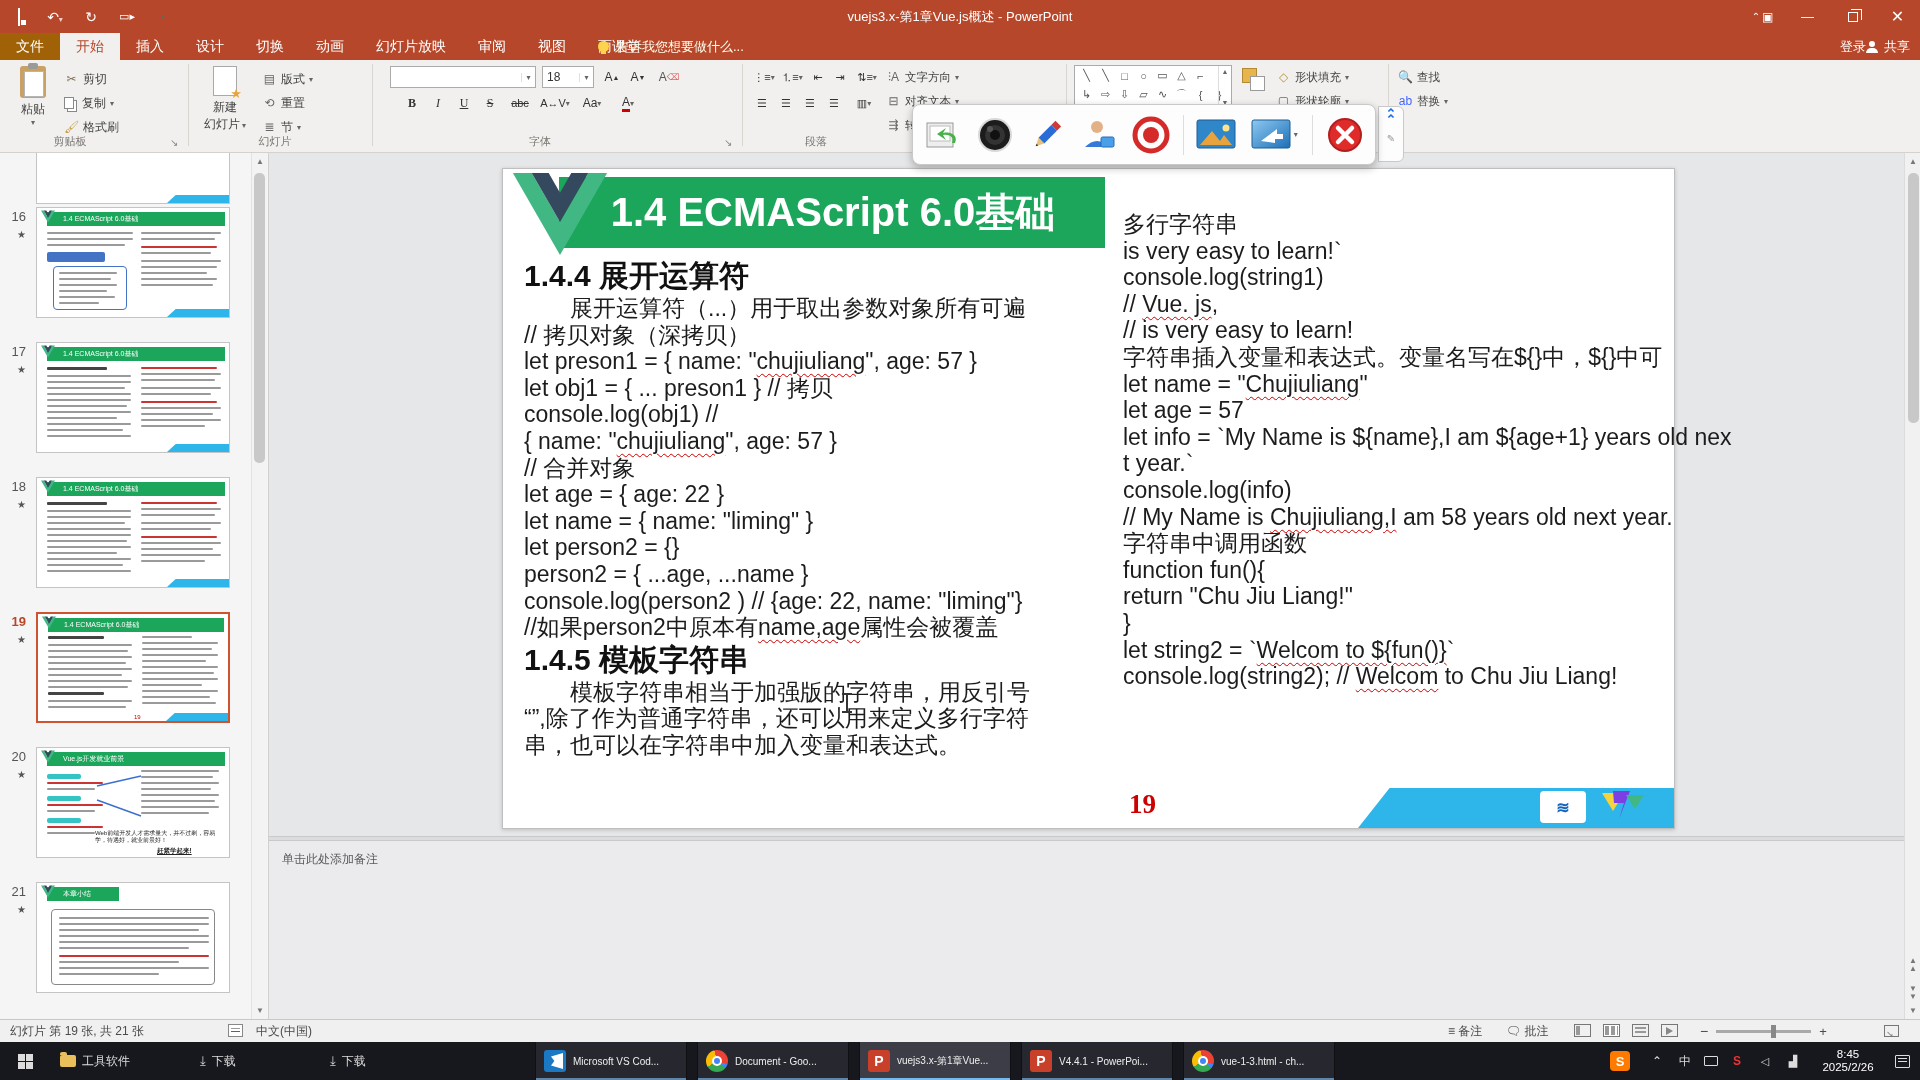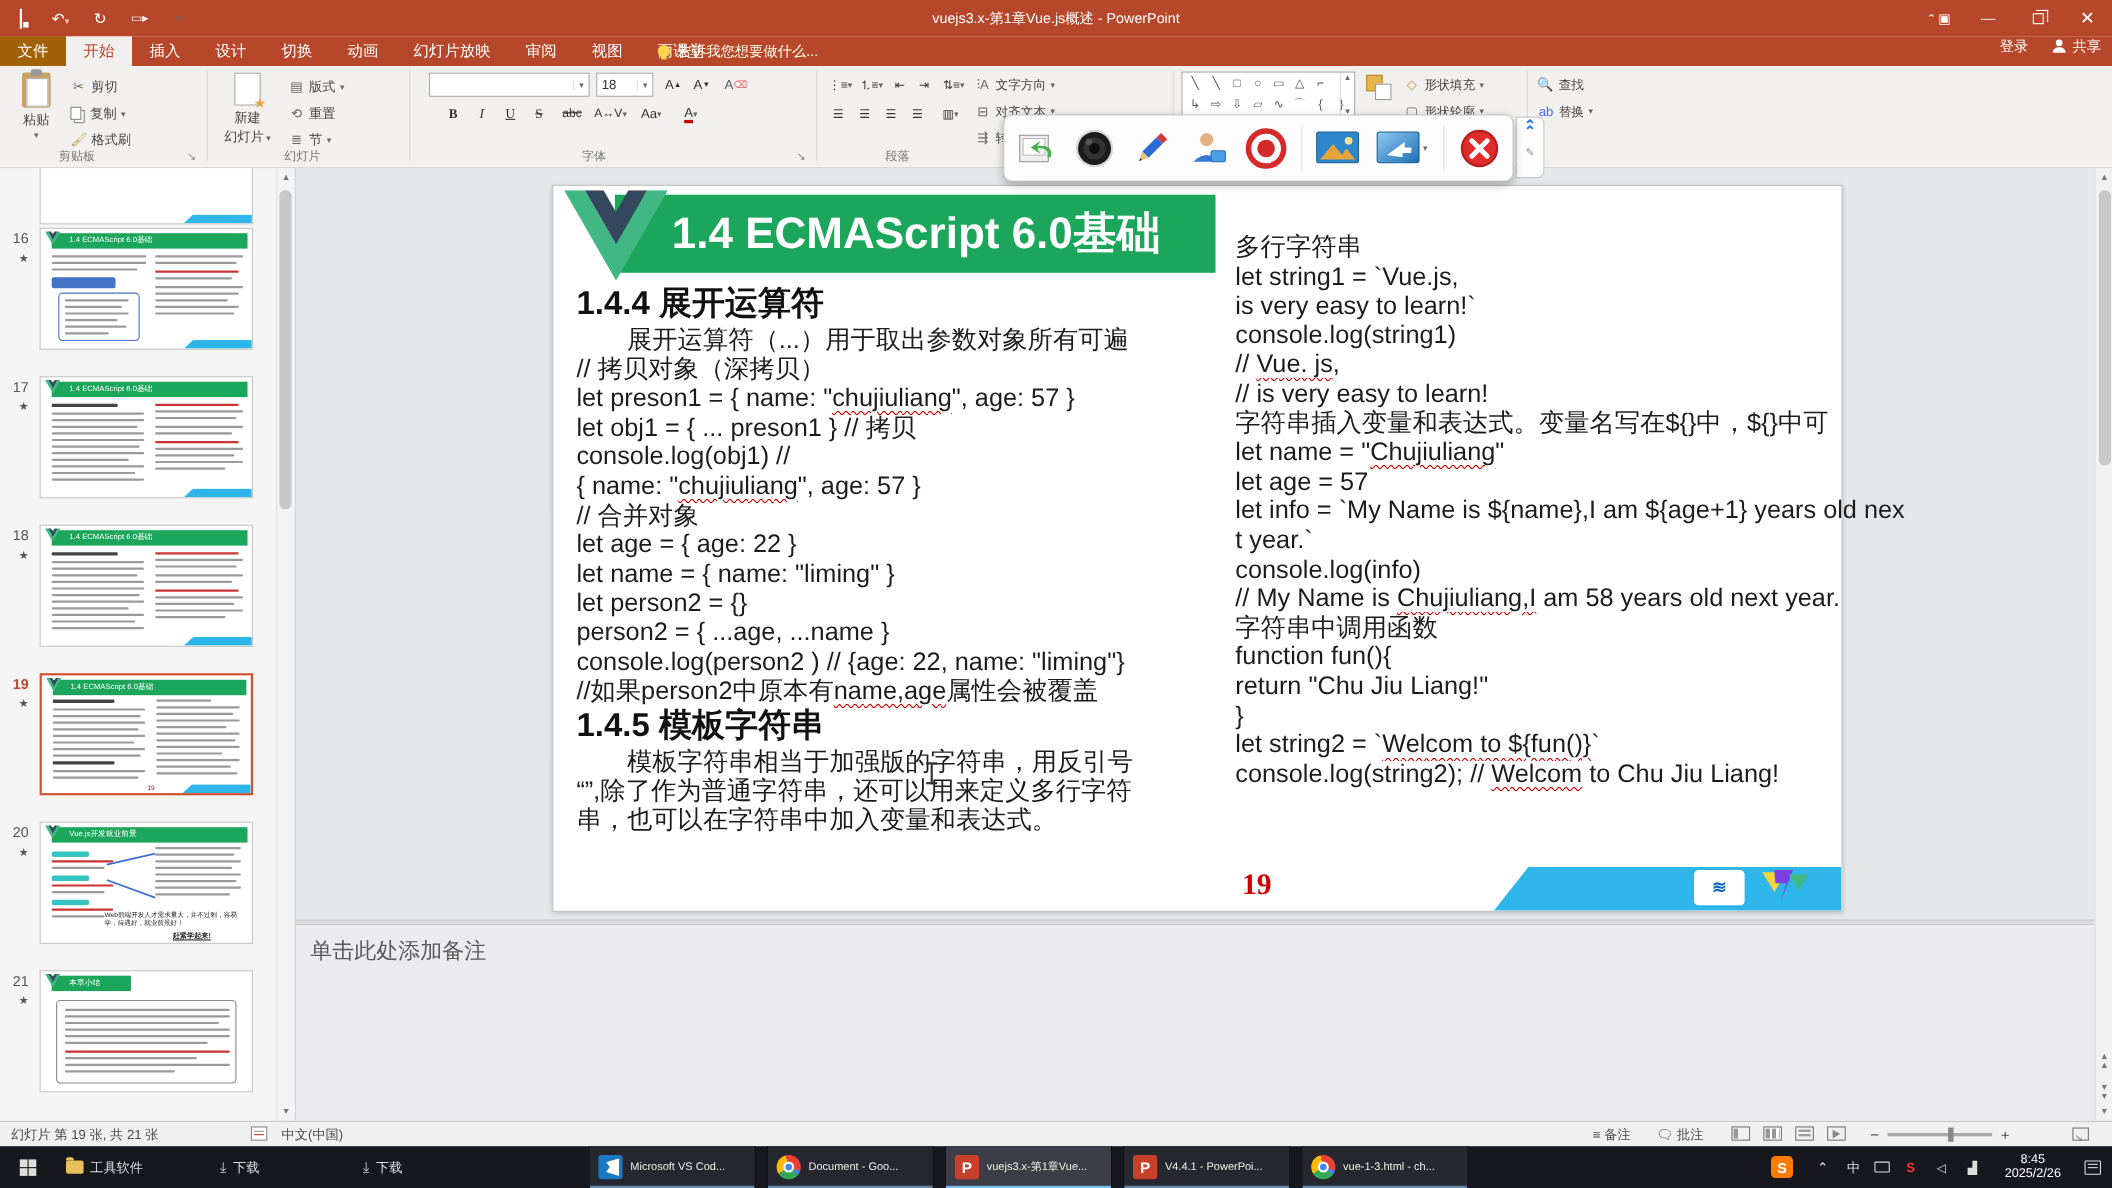--- a/index.html
+++ b/index.html
@@ -20,21 +20,21 @@
 
   
   .tabrow{position:absolute;left:0;top:33px;width:1920px;height:27px;background:#B7472A;color:#fff;font-size:14px;}
   .tabs{position:absolute;left:0;top:0;height:27px;display:flex;}
   .tab{padding:0 16px;line-height:27px;cursor:default;}
   .tab.file{background:#a16207;}
   .tab.active{background:#f1f0ee;color:#B7472A;}
   .tellme{position:absolute;left:598px;top:0;height:27px;line-height:27px;font-size:13px;color:#ffe;display:flex;gap:7px;align-items:center;}
   .bulb{width:11px;height:11px;border-radius:50%;background:#ffd34d;position:relative;}
   .bulb:after{content:"";position:absolute;left:3px;top:10px;width:5px;height:3px;background:#ffd34d;}
-  .acct{position:absolute;right:10px;top:0;height:27px;display:flex;gap:22px;align-items:flex-start;font-size:13px;}
+  .acct{position:absolute;right:10px;top:0;height:27px;display:flex;align-items:center;font-size:13px;}
   .person-ic{display:inline-block;width:12px;height:12px;position:relative;}
   .person-ic:before{content:"";position:absolute;left:3px;top:0;width:6px;height:6px;border-radius:50%;background:#fff;}
   .person-ic:after{content:"";position:absolute;left:0;top:7px;width:12px;height:5px;border-radius:5px 5px 0 0;background:#fff;}
 
   
   .ribbon{position:absolute;left:0;top:60px;width:1920px;height:93px;background:#f1f0ee;border-bottom:1px solid #d5d2ce;color:#333;font-size:12px;}
   .gsep{position:absolute;top:4px;bottom:6px;width:1px;background:#d9d6d2;}
   .glabel{position:absolute;bottom:3px;font-size:11px;color:#7a7672;width:120px;text-align:center;}
   .launch{position:absolute;bottom:4px;font-size:10px;color:#8a8a8a;}
   .bigbtn{position:absolute;top:4px;width:54px;text-align:center;color:#444;}
@@ -106,21 +106,21 @@
   .sq{text-decoration:underline;text-decoration-style:wavy;text-decoration-color:#cc0000;text-decoration-thickness:1px;text-underline-offset:4px;}
   .pagenum{position:absolute;left:626px;top:620px;color:#c00;font-weight:bold;font-size:27px;font-family:"Liberation Serif",serif;}
   .footer-cyan{position:absolute;right:0;bottom:0;width:316px;height:40px;background:#2EB6EA;clip-path:polygon(10% 0,100% 0,100% 100%,0 100%);}
   .logochip1{position:absolute;right:88px;bottom:5px;width:46px;height:32px;background:#fff;border-radius:4px;display:flex;align-items:center;justify-content:center;color:#1565C0;font-weight:bold;font-size:16px;}
   .cursor-ibeam{position:absolute;width:14px;height:22px;pointer-events:none;z-index:20;}
   .cursor-ibeam:before{content:"";position:absolute;left:6px;top:2px;width:1.6px;height:18px;background:#333;}
   .cursor-ibeam:after{content:"";position:absolute;left:2px;top:0;width:10px;height:2px;background:#333;box-shadow:0 18px 0 #333;}
 
   .notesbar{position:absolute;left:0;right:16px;top:683px;height:5px;background:#dcdcde;border-top:1px solid #c9c9c9;border-bottom:1px solid #c9c9c9;}
   .notes{position:absolute;left:0;right:16px;top:688px;height:178px;background:#ebebed;}
-  .notes-ph{position:absolute;left:13px;top:10px;font-size:20px;color:#595959;}
+  .notes-ph{position:absolute;left:13px;top:10px;font-size:12px;color:#595959;}
 
   
   .statusbar{position:absolute;left:0;top:1019px;width:1920px;height:23px;background:#f0f0f0;border-top:1px solid #c8c8c8;font-size:12px;color:#4a4a4a;}
   .sb-item{position:absolute;top:0;height:22px;line-height:22px;white-space:nowrap;}
   .spell-ic{display:inline-block;width:15px;height:13px;background:#fff;border:1px solid #888;position:relative;vertical-align:-2px;}
   .spell-ic:before{content:"";position:absolute;left:2px;top:3px;right:2px;height:1px;background:#999;box-shadow:0 3px 0 #c33;}
   .viewic{display:inline-block;width:17px;height:13px;border:1px solid #777;position:relative;margin:0 6px;vertical-align:-2px;}
   .viewic.v1:before{content:"";position:absolute;left:1px;top:1px;width:4px;height:9px;background:#999;}
   .viewic.v2{background:linear-gradient(#fff 0 0) padding-box;}
   .viewic.v2:before{content:"";position:absolute;inset:1px;background:
@@ -659,21 +659,20 @@
           <div id="leftB">
               <div class="ln indent"><span>模板字符串相当于加强版的字符串，用反引号</span></div>
               <div class="ln"><span>“”,除了作为普通字符串，还可以用来定义多行字符</span></div>
               <div class="ln"><span>串，也可以在字符串中加入变量和表达式。</span></div>
             </div>
         </div>
 
         <div class="scol" style="left:620px;top:42px;">
           <div id="rightCol">
               <div class="ln"><span>多行字符串</span></div>
-              <div class="ln"><span>let string1 = `Vue.js,</span></div>
               <div class="ln"><span>is very easy to learn!`</span></div>
               <div class="ln"><span>console.log(string1)</span></div>
               <div class="ln"><span>// </span><span class="sq">Vue. js</span><span>,</span></div>
               <div class="ln"><span>// is very easy to learn!</span></div>
               <div class="ln"><span>字符串插入变量和表达式。变量名写在${}中，${}中可</span></div>
               <div class="ln"><span>let name = "</span><span class="sq">Chujiuliang</span><span>"</span></div>
               <div class="ln"><span>let age = 57</span></div>
               <div class="ln"><span>let info = `My Name is ${name},I am ${age+1} years old nex</span></div>
               <div class="ln"><span>t year.`</span></div>
               <div class="ln"><span>console.log(info)</span></div>

